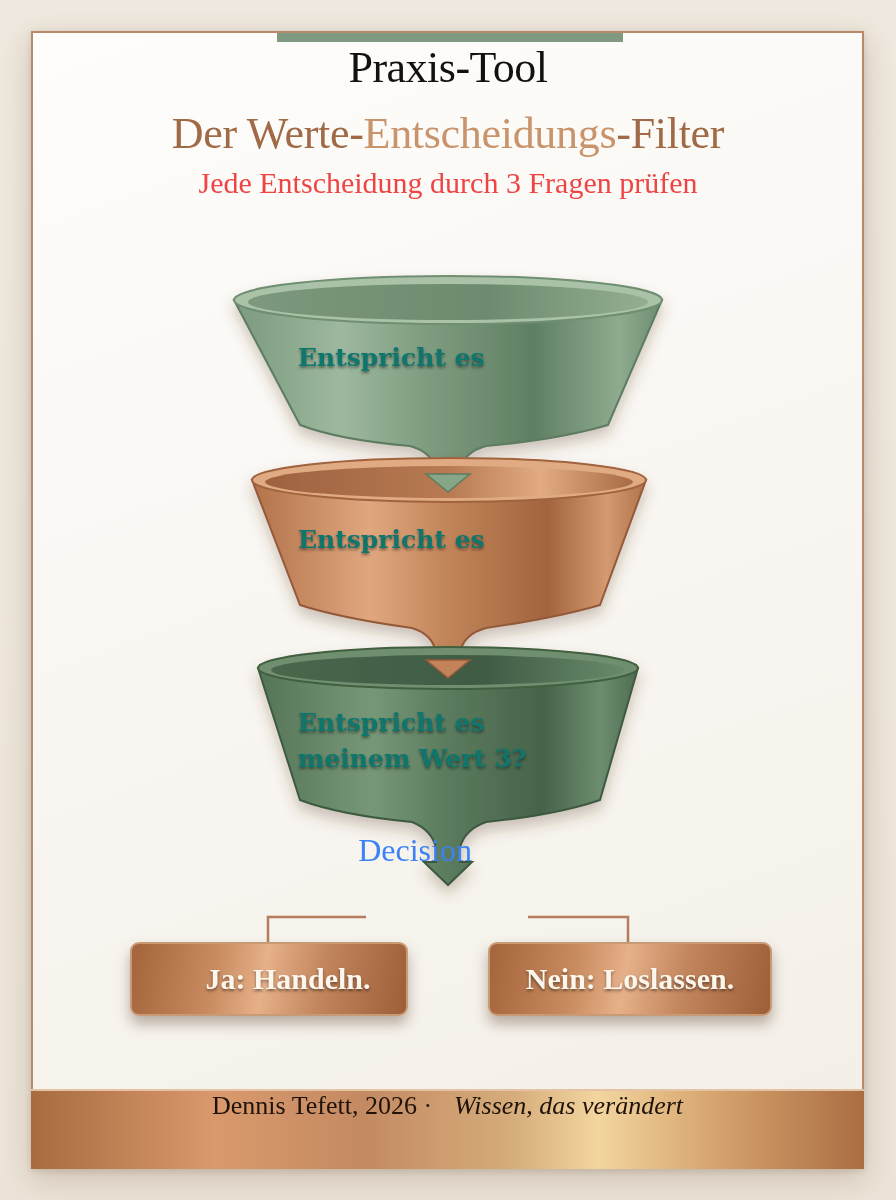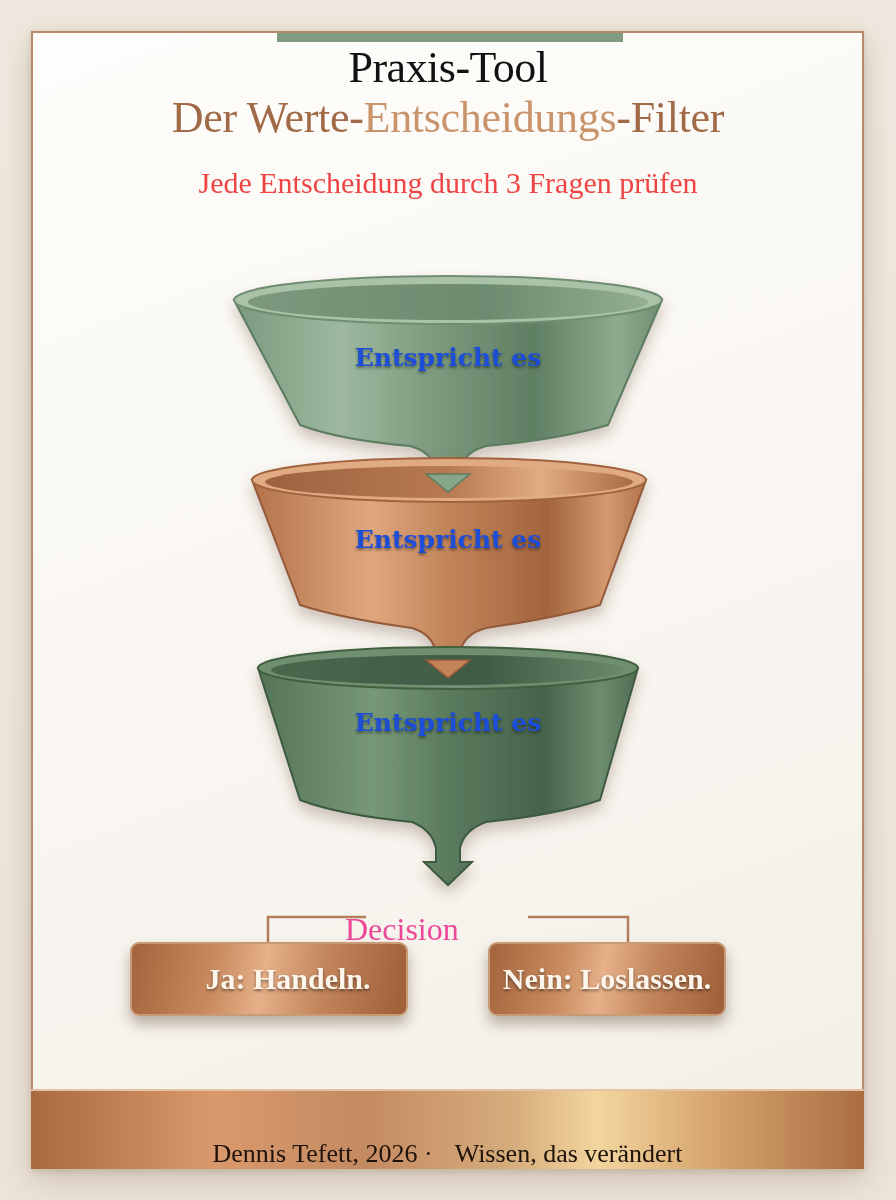--- a/index.html
+++ b/index.html
@@ -19,63 +19,63 @@
   .accent-bar {
     position: absolute; left: 244px; top: 0px; width: 346px; height: 9px;
     background: #7f9a80;
   }
   .title {
     position: absolute; left: 0; right: 0; top: 42px; text-align: center;
     font-family: "Liberation Serif", "DejaVu Serif", serif;
     font-size: 44px; color: #111; letter-spacing: -0.5px;
   }
   .subtitle {
-    position: absolute; left: 0; right: 0; top: 92px; text-align: center;
+    position: absolute; left: 0; right: 0; top: 108px; text-align: center;
     font-family: "Liberation Serif", "DejaVu Serif", serif;
     font-size: 44px; letter-spacing: -0.3px;
     color: #a06a46;
   }
   .subtitle .hl { color: #c9946b; }
   .tagline {
     position: absolute; left: 0; right: 0; top: 166px; text-align: center;
     font-family: "Liberation Serif", "DejaVu Serif", serif;
     font-size: 30px; color: #ef4444;
   }
   svg.diagram { position: absolute; left: 0; top: 0; }
   .funnel-label {
-    position: absolute; width: 300px; text-align: center;
+    position: absolute; width: 300px; 
     font-family: "DejaVu Serif", serif; font-weight: bold;
-    font-size: 25px; line-height: 36px; color: #1d4ed8;
+    font-size: 25px; line-height: 36px; color: #0f766e;
     text-shadow: 0 2px 3px rgba(0,0,0,0.45);
   }
   .decision-label {
-    position: absolute; left: 345px; width: 140px; top: 911px; 
+    position: absolute; left: 345px; width: 140px; top: 832px; text-align: center;
     font-family: "Liberation Serif", "DejaVu Serif", serif;
-    font-size: 32px; color: #ec4899;
+    font-size: 32px; color: #3b82f6;
   }
   .outcome {
     position: absolute; height: 74px; top: 942px;
     border-radius: 9px; box-sizing: border-box;
     border: 2px solid #c99a76;
     background: linear-gradient(100deg, #a4643c 0%, #c88a5e 30%, #e6b089 48%, #c0835a 70%, #9d5f38 100%);
     box-shadow: 0 8px 14px rgba(70,40,20,0.35);
     display: flex; align-items: center; justify-content: center;
     font-family: "Liberation Serif", "DejaVu Serif", serif;
     font-size: 30px; font-weight: bold; color: #fcf6ec;
     text-shadow: 0 2px 3px rgba(0,0,0,0.45);
   }
   .footer {
     position: absolute; left: -2px; right: -2px; bottom: -2px; height: 78px;
     background: linear-gradient(90deg, #a86a40 0%, #d9996c 22%, #c48a62 40%, #d6ad7c 58%, #f3d59e 68%, #d6a46e 82%, #aa6d42 100%);
     border-top: 2px solid #e4c3a4;
-    display: flex; align-items: flex-end; justify-content: center;
+    display: flex; align-items: flex-start; justify-content: center;
     font-family: "Liberation Serif", "DejaVu Serif", serif;
     font-size: 26px; color: #1e120a;
   }
-  .footer .it { margin-left: 22px; }
+  .footer .it { font-style: italic; margin-left: 22px; }
 </style>
 </head>
 <body>
 
 <div class="card">
   <div class="accent-bar"></div>
 </div>
 
 <div class="title">Praxis-Tool</div>
 <div class="subtitle"><span>Der Werte-</span><span class="hl">Entscheidungs</span><span>-Filter</span></div>
@@ -163,25 +163,26 @@
 </svg>
 
 <div class="funnel-label" style="left:298px; top:340px;">
   <div>Entspricht es</div>
 </div>
 <div class="funnel-label" style="left:298px; top:522px;">
   <div>Entspricht es</div>
 </div>
 <div class="funnel-label" style="left:298px; top:705px;">
   <div>Entspricht es</div>
+  <div>meinem Wert 3?</div>
 </div>
 
 <div class="decision-label">Decision</div>
 
 <div class="outcome" style="left:130px; width:278px;padding-left:38px;">Ja: Handeln.</div>
-<div class="outcome" style="left:488px; width:238px;">Nein: Loslassen.</div>
+<div class="outcome" style="left:488px; width:284px;">Nein: Loslassen.</div>
 
 <div class="card" style="background:none; box-shadow:none; border-color:transparent; pointer-events:none;">
   <div class="footer">
     <span>Dennis Tefett, 2026 ·</span>
     <span class="it">Wissen, das verändert</span>
   </div>
 </div>
 
 </body></html>

